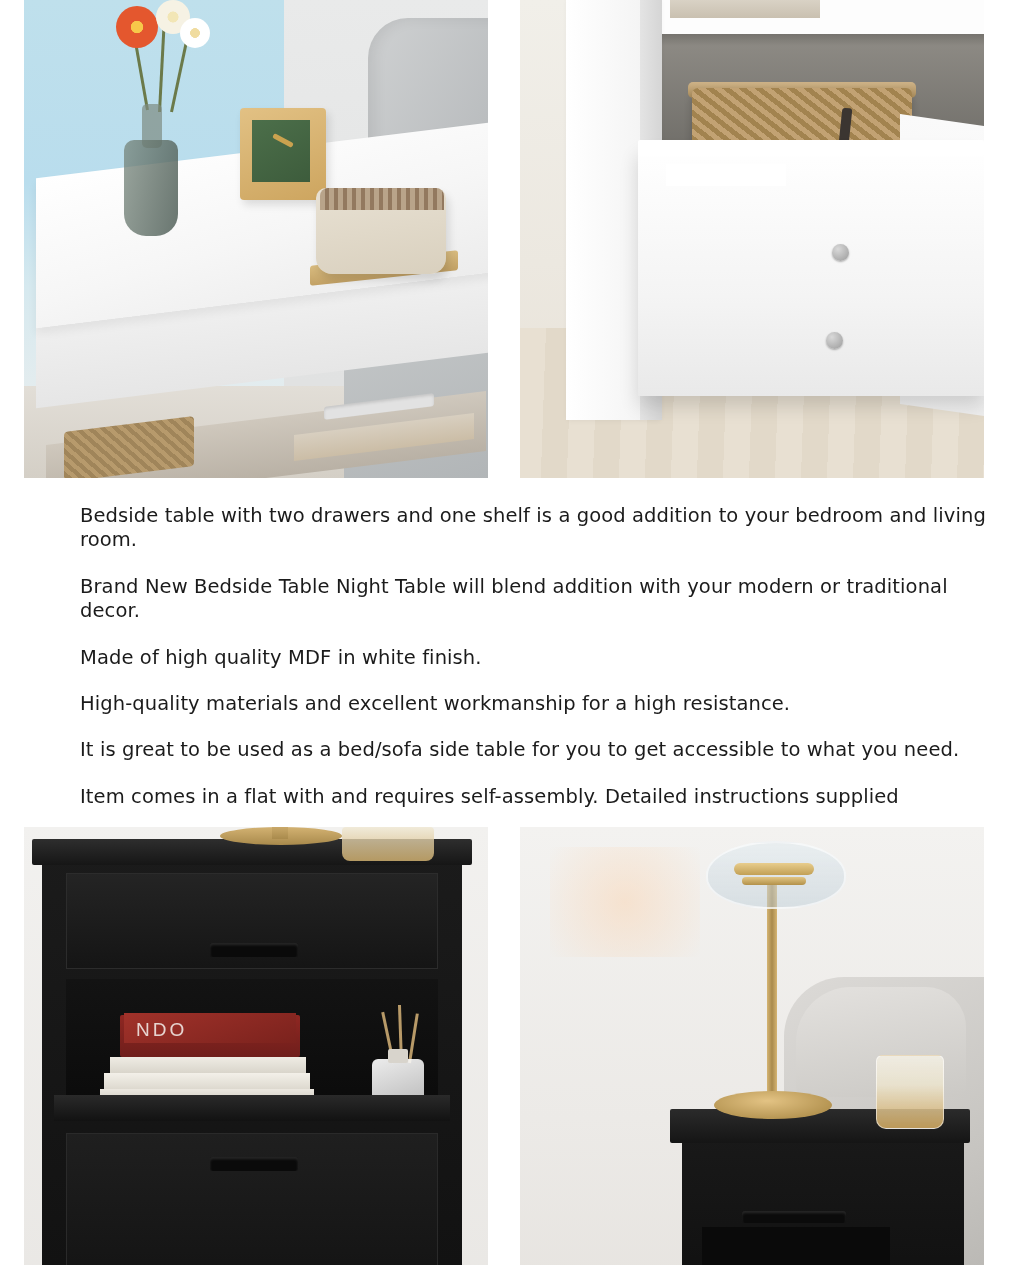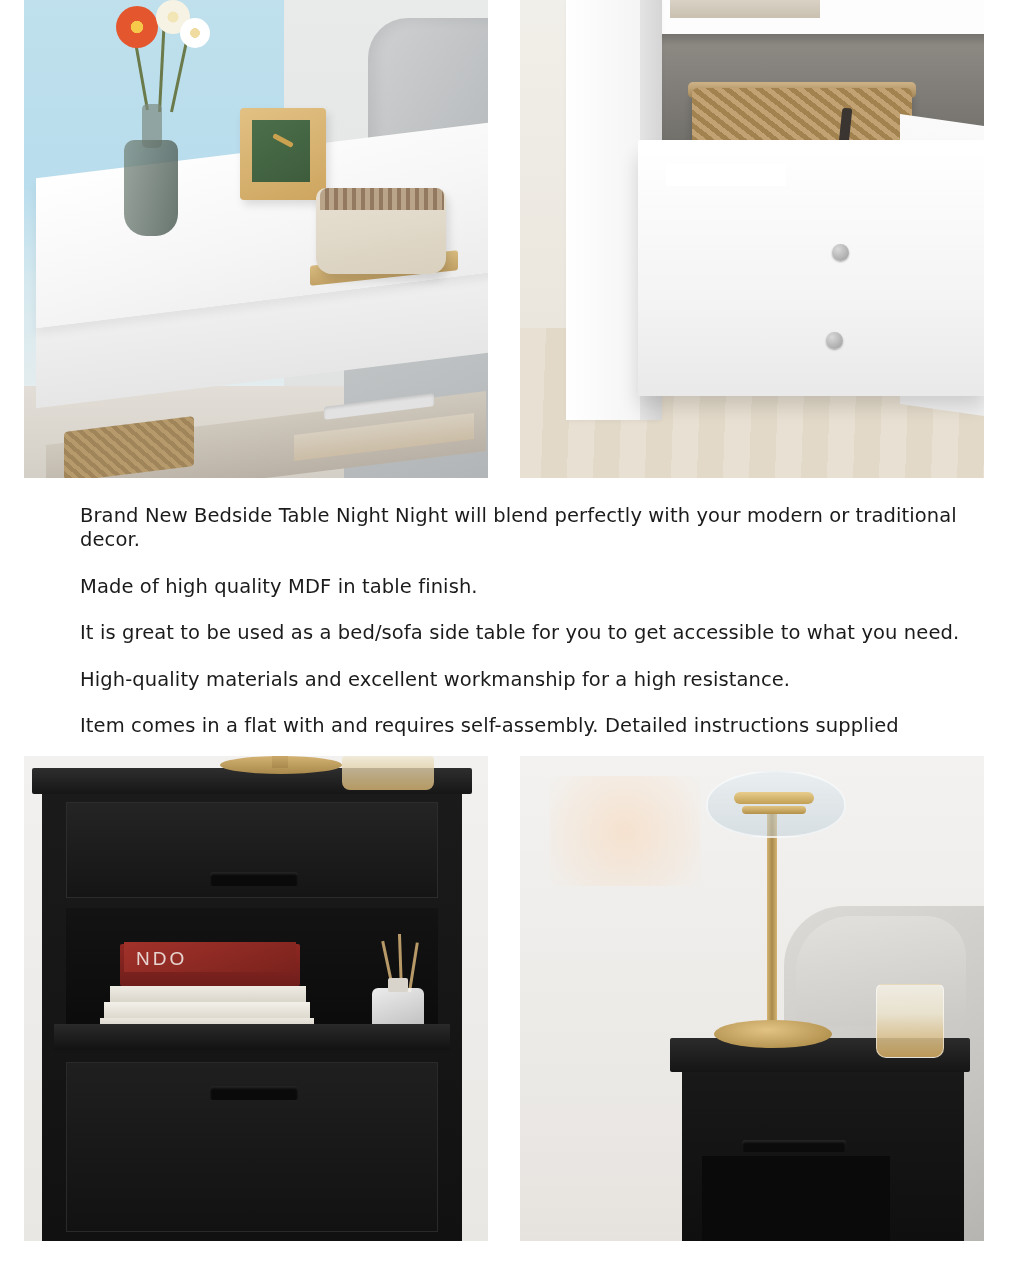--- a/index.html
+++ b/index.html
@@ -464,24 +464,25 @@
       <div class="p2-drawer-side"></div>
       <div class="p2-drawer"></div>
       <div class="p2-drawer-lip"></div>
       <div class="p2-paper"></div>
       <div class="p2-screw" style="left:312px; top:244px;"></div>
       <div class="p2-screw" style="left:306px; top:332px;"></div>
     </div>
   </div>
 
   <div class="desc">
-    <p>Brand New Bedside Table Night Night will blend perfectly with your modern or traditional decor.</p>
-    <p>Made of high quality MDF in table finish.</p>
+    <p>Bedside table with two drawers and one shelf is a good addition to your bedroom and living room.</p>
+    <p>Brand New Bedside Table Night Table will blend addition with your modern or traditional decor.</p>
+    <p>Made of high quality MDF in white finish.</p>
+    <p>High-quality materials and excellent workmanship for a high resistance.</p>
     <p>It is great to be used as a bed/sofa side table for you to get accessible to what you need.</p>
-    <p>High-quality materials and excellent workmanship for a high resistance.</p>
     <p>Item comes in a flat with and requires self-assembly. Detailed instructions supplied</p>
   </div>
 
   <div class="img-row">
 
     <div class="photo bottom">
       <div class="p3-bg"></div>
       <div class="p3-body"></div>
       <div class="p3-top"></div>
 

